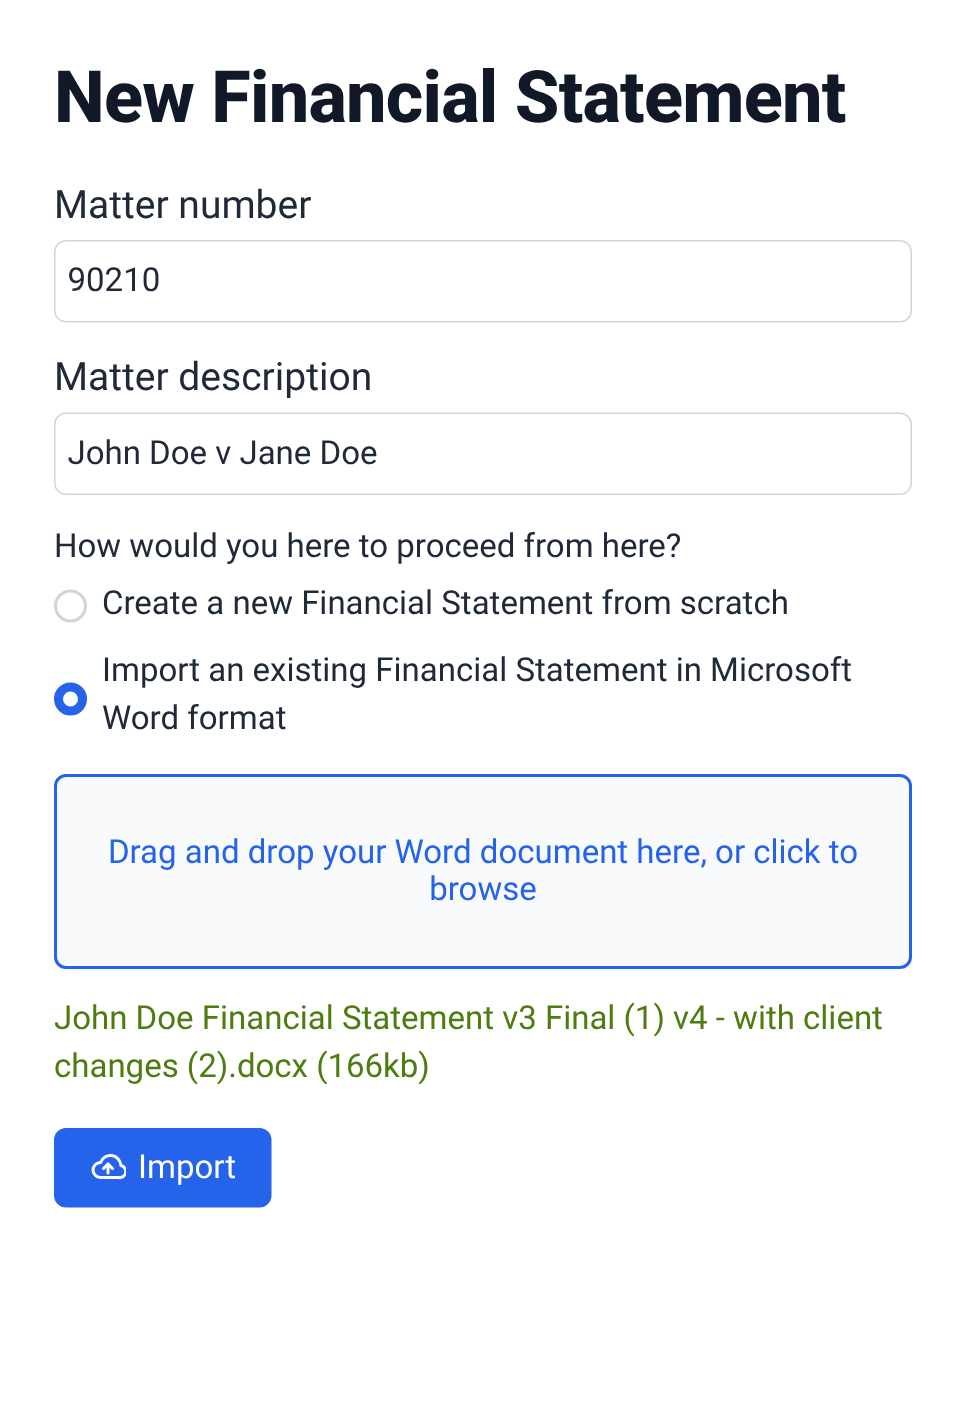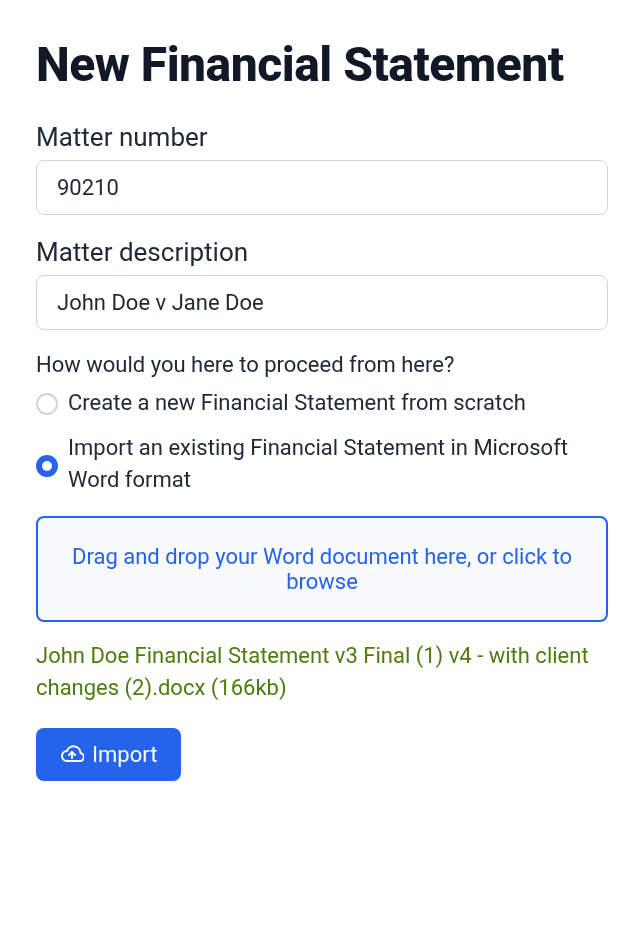--- a/index.html
+++ b/index.html
@@ -26,21 +26,21 @@
       margin-bottom: 22px;
     }
     .form-label {
       display: block;
       font-size: 26px;
       color: #1f2937;
       margin-bottom: 8px;
     }
     .form-input {
       width: 100%;
-      padding: 14px 20px;
+      padding: 14px 8px;
       font-size: 22px;
       border: 1px solid #d1d5db;
       border-radius: 8px;
       background: #fff;
       color: #1f2937;
       font-family: inherit;
     }
     .section-label {
       font-size: 22px;
       color: #1f2937;
@@ -73,21 +73,21 @@
     .radio-label {
       font-size: 22px;
       color: #1f2937;
       line-height: 1.45;
     }
     .dropzone {
       width: 100%;
       border: 2px solid #2563eb;
       border-radius: 8px;
       background: #f8fafc;
-      padding: 26px 20px;
+      padding: 38px 20px;
       text-align: center;
       font-size: 22px;
       color: #2563eb;
       margin-bottom: 18px;
       cursor: pointer;
     }
     .file-info {
       font-size: 22px;
       color: #4d7c0f;
       line-height: 1.45;

